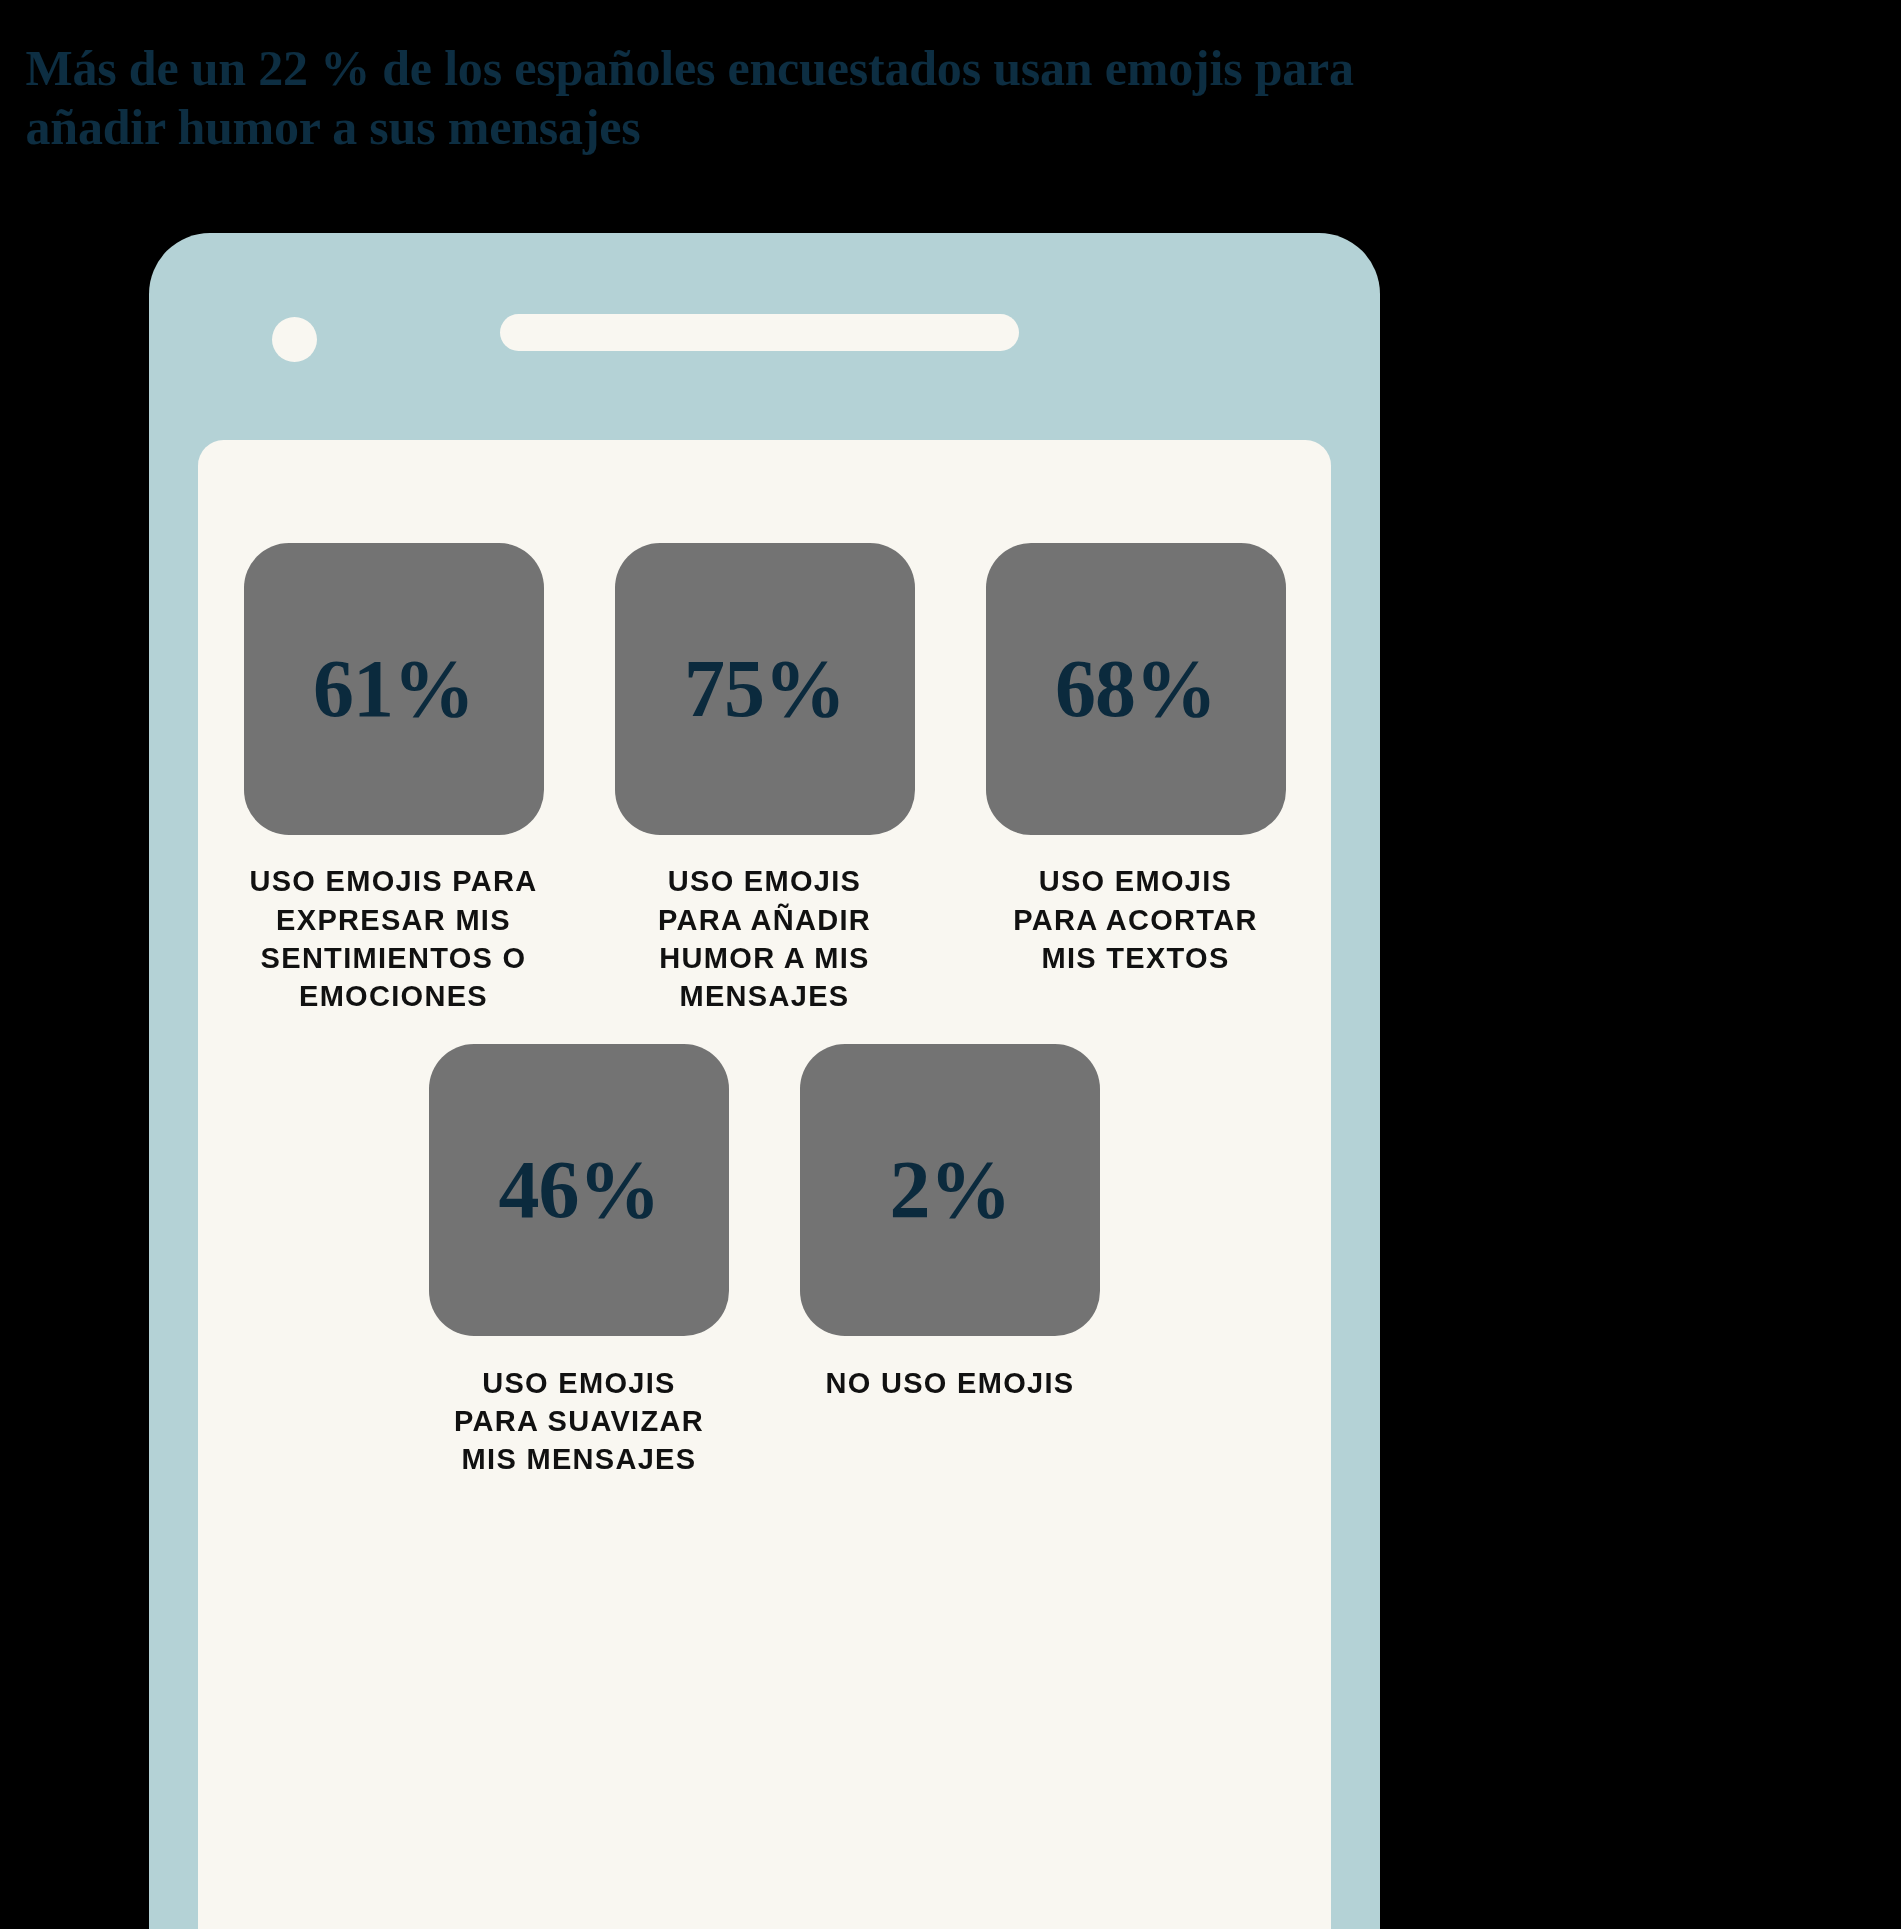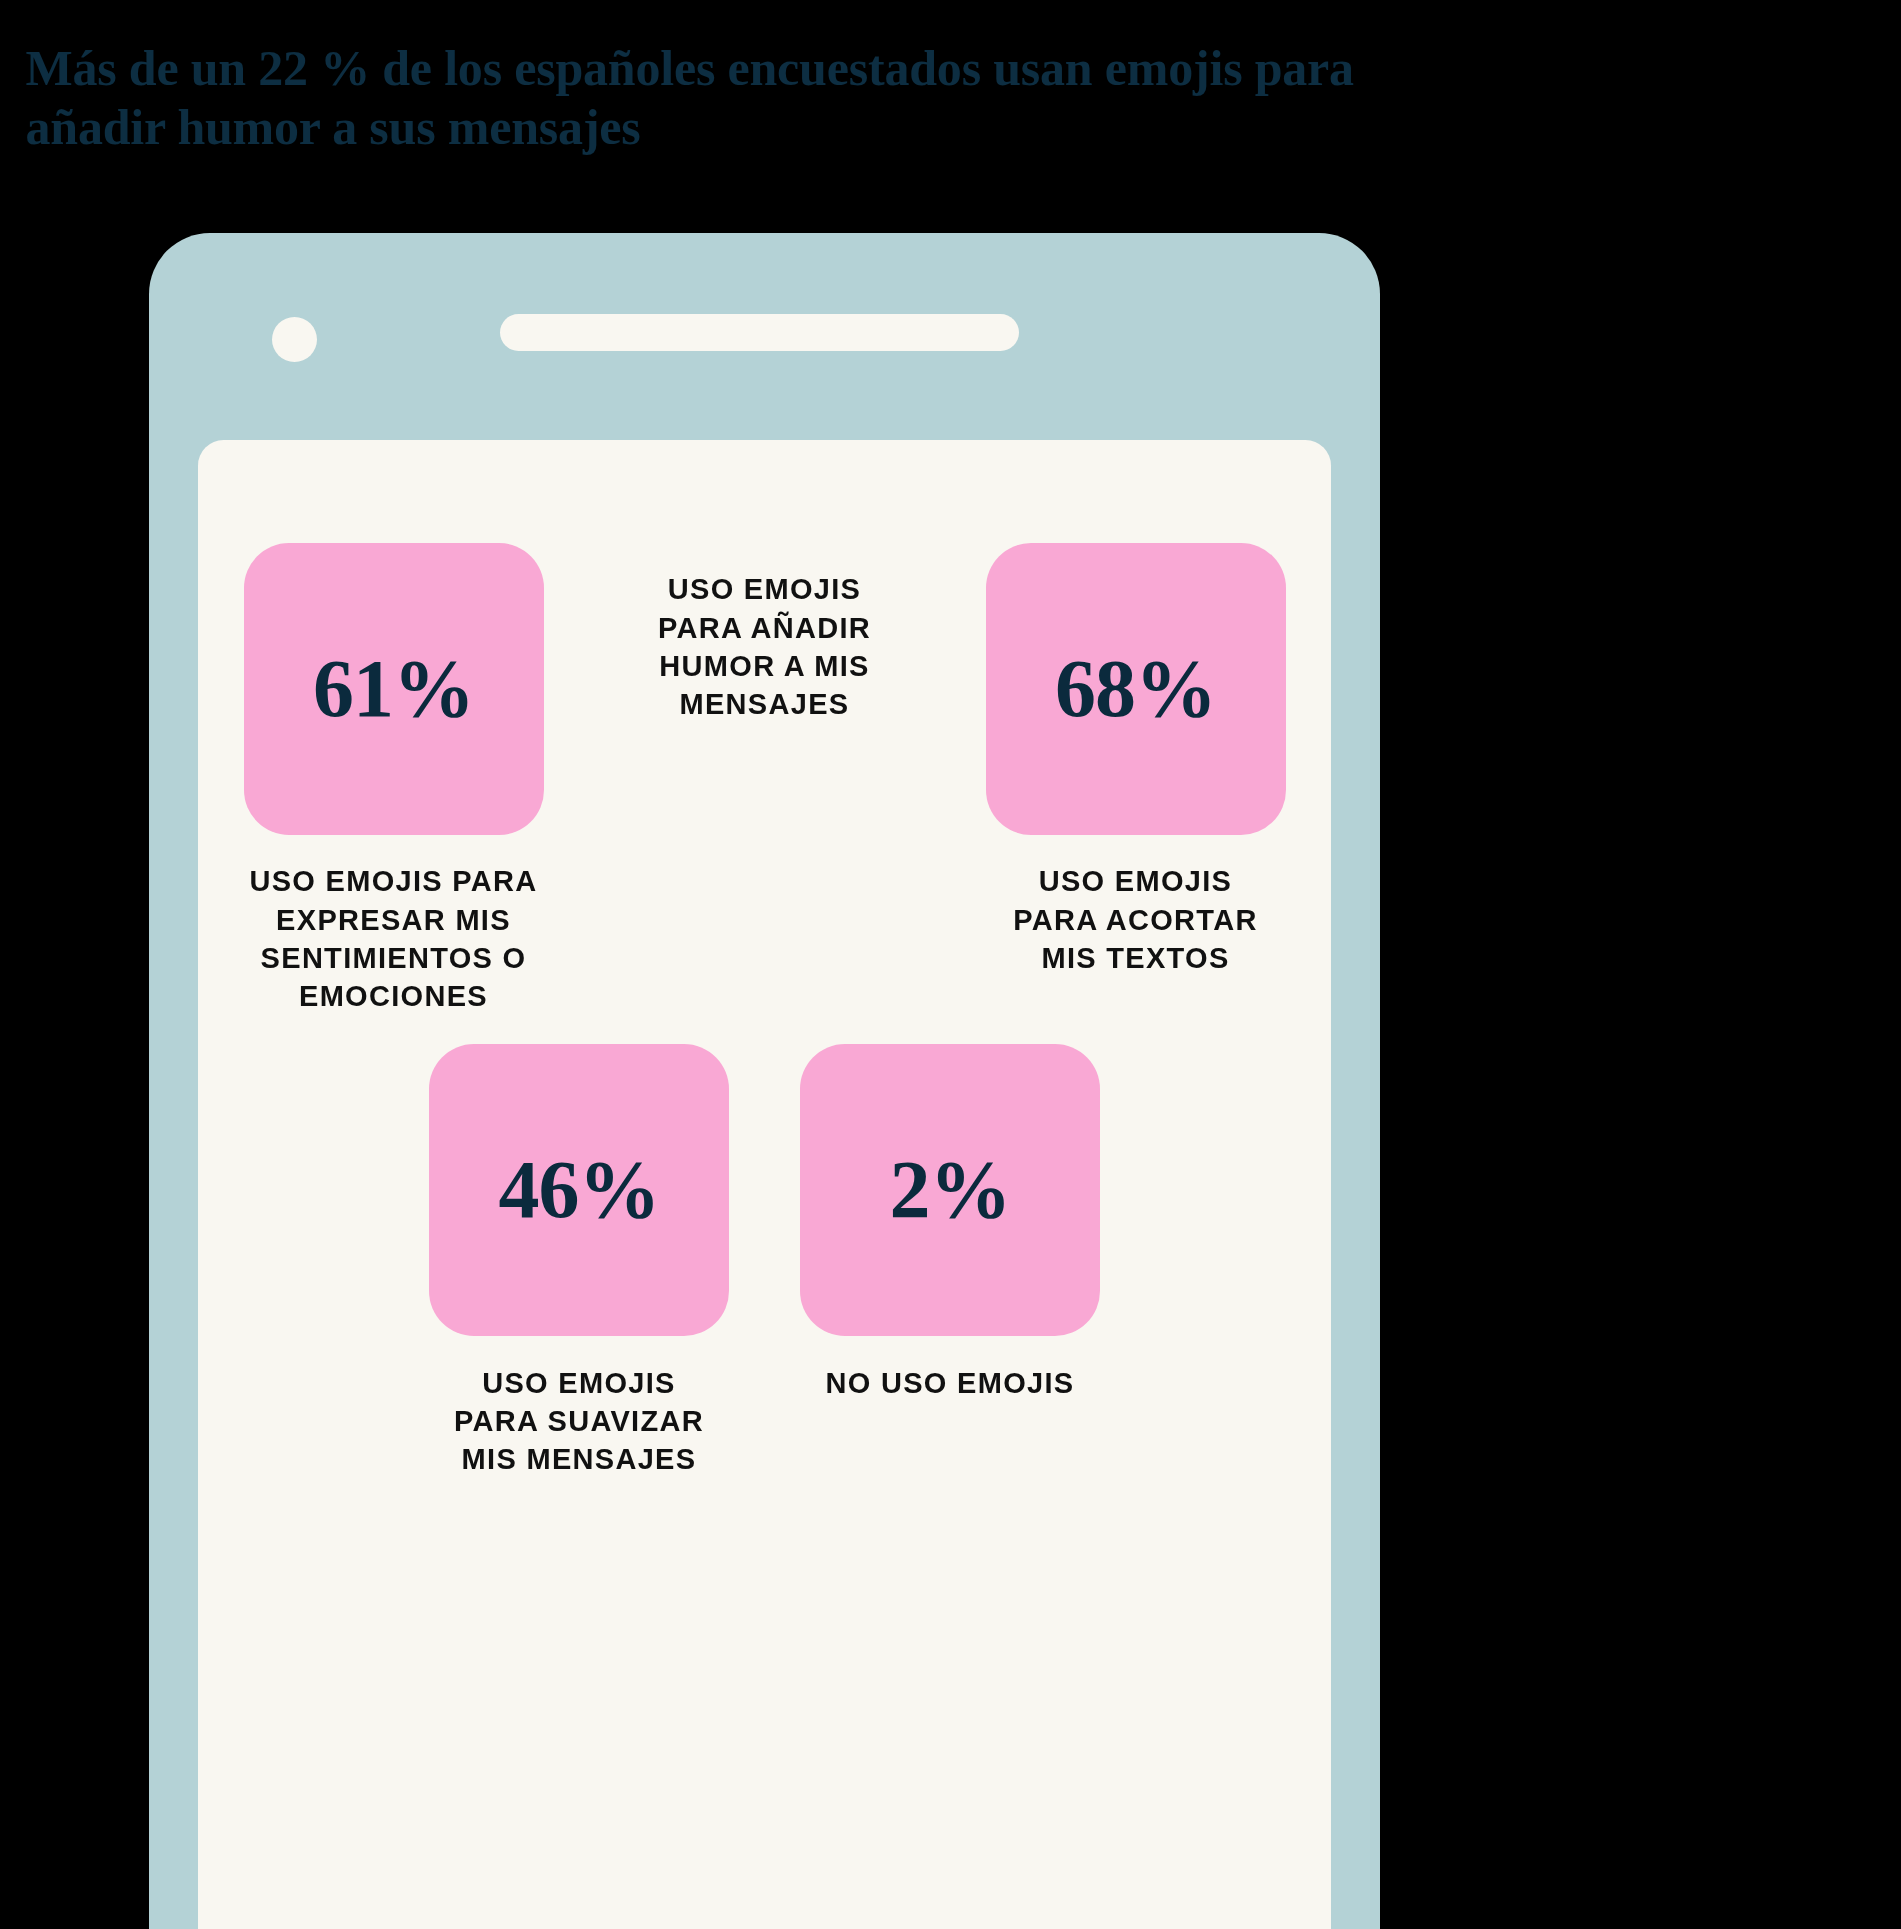--- a/index.html
+++ b/index.html
@@ -93,21 +93,21 @@
   .stat-cell {
     display: flex;
     flex-direction: column;
     align-items: center;
     width: 300px;
   }
 
   .stat-tile {
     width: 300px;
     height: 292px;
-    background: #f9a8d4;
+    background: #737373;
     border-radius: 45px;
     display: flex;
     align-items: center;
     justify-content: center;
   }
   .stat-value {
     color: #0b2a3d;
     font-family: "Liberation Serif", "DejaVu Serif", serif;
     font-weight: 700;
     font-size: 82px;
@@ -146,20 +146,23 @@
           <div class="stat-tile">
             <span class="stat-value">61%</span>
           </div>
           <div class="stat-label">USO EMOJIS PARA
 EXPRESAR MIS
 SENTIMIENTOS O
 EMOCIONES</div>
         </div>
 
         <div class="stat-cell">
+          <div class="stat-tile">
+            <span class="stat-value">75%</span>
+          </div>
           <div class="stat-label">USO EMOJIS
 PARA AÑADIR
 HUMOR A MIS
 MENSAJES</div>
         </div>
 
         <div class="stat-cell">
           <div class="stat-tile">
             <span class="stat-value">68%</span>
           </div>

